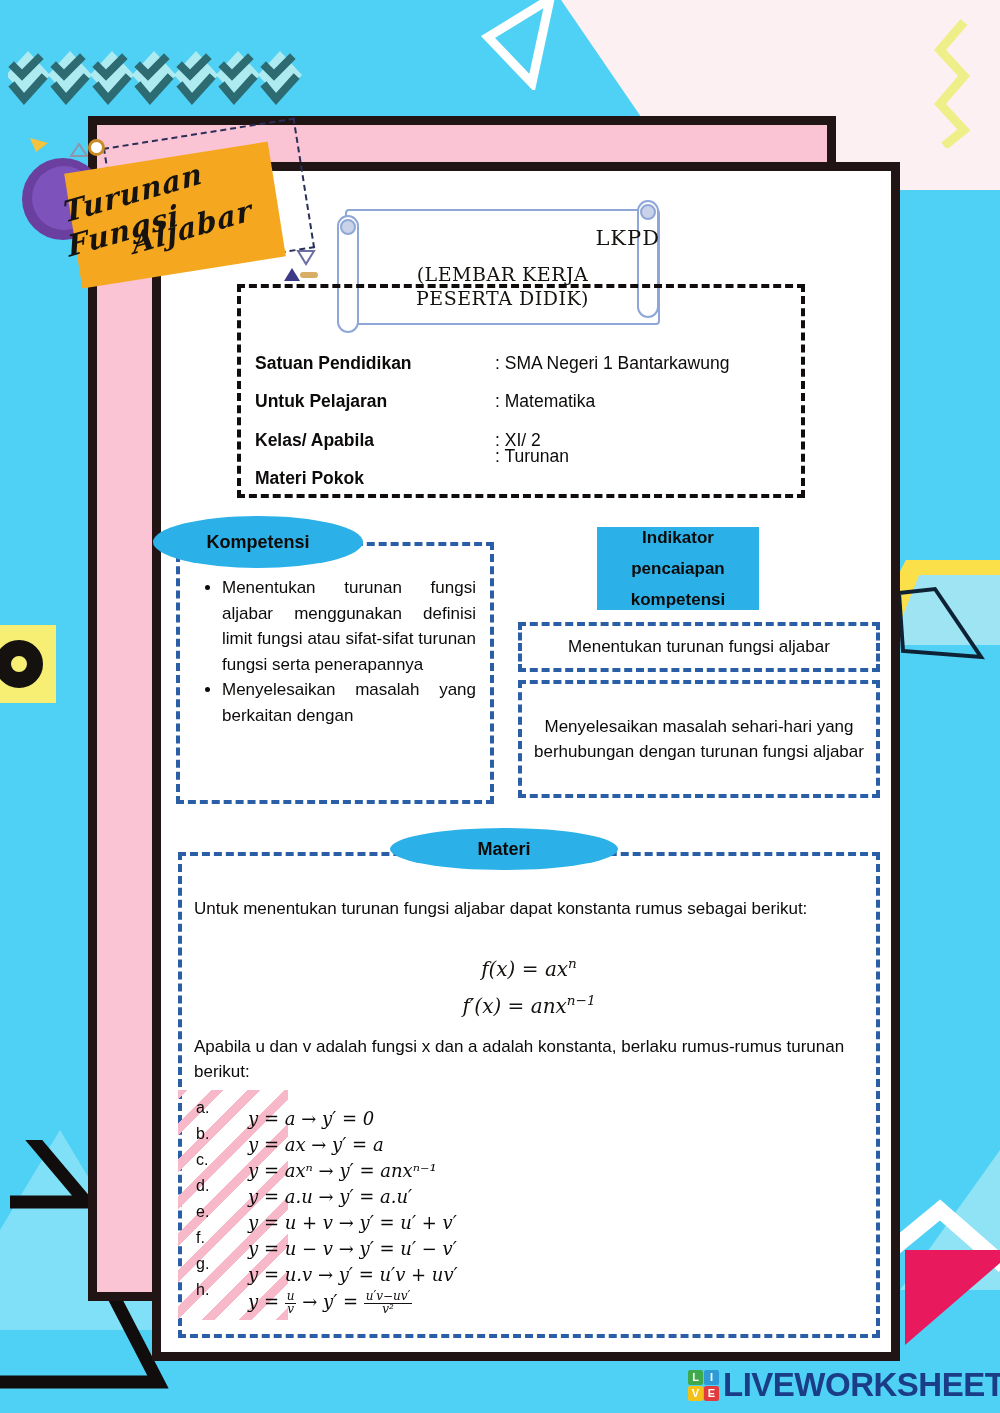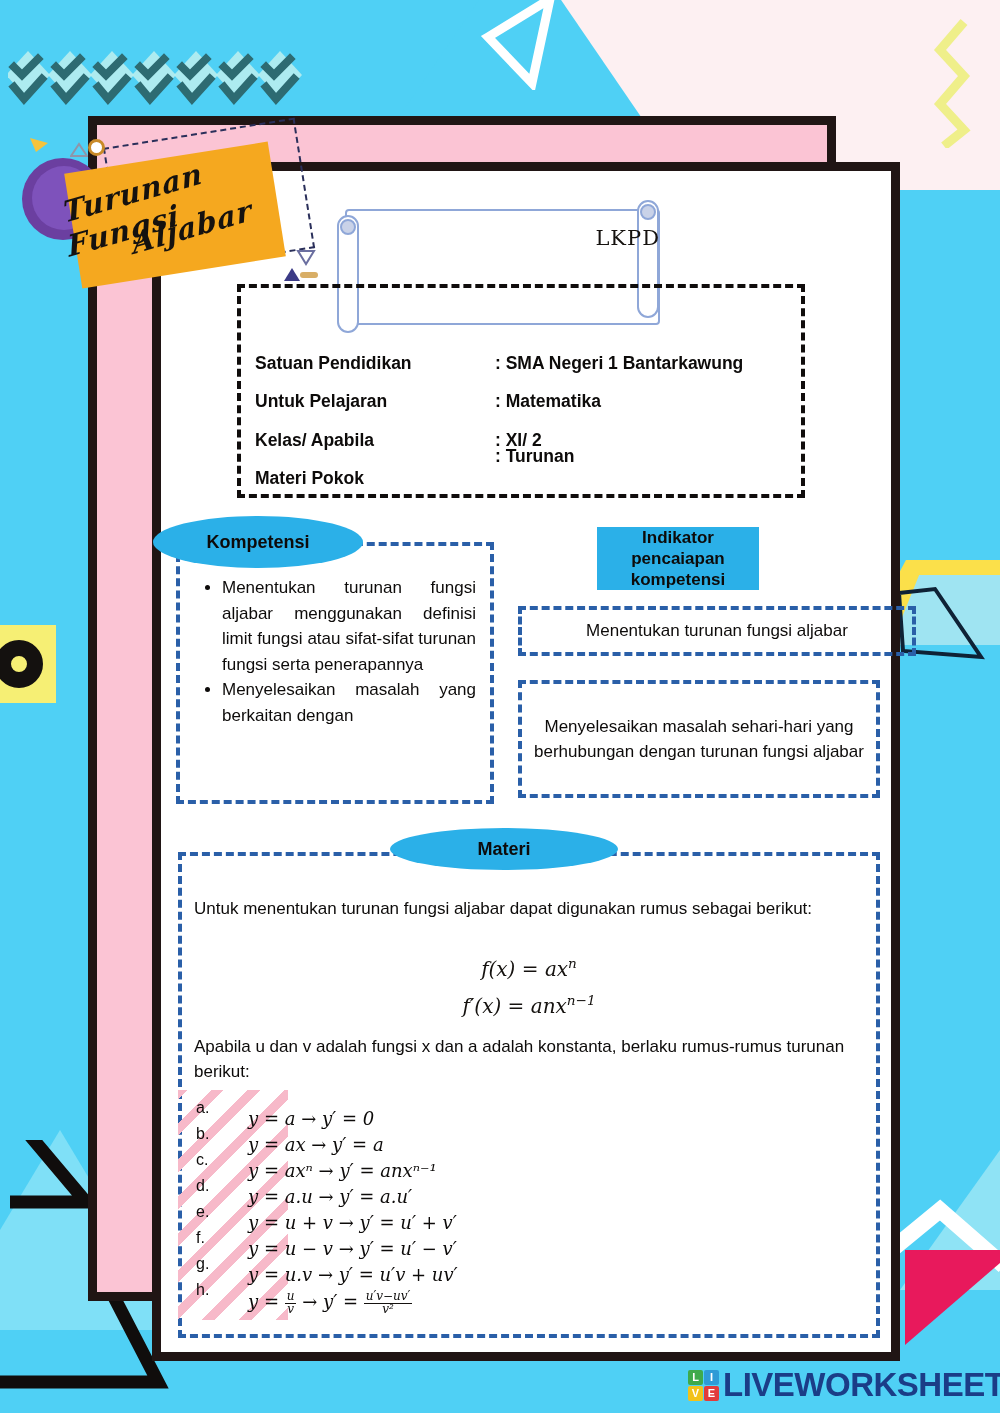--- a/index.html
+++ b/index.html
@@ -61,39 +61,39 @@
   .curl-knob.r{left:640px;top:204px;}
   .scroll-title{position:absolute;left:345px;top:226px;width:315px;text-align:right;
      font-family:"DejaVu Serif",serif;font-size:21px;color:#15120f;letter-spacing:1px;}
   .scroll-sub{position:absolute;left:345px;top:262px;width:315px;text-align:center;
      font-family:"DejaVu Serif",serif;font-size:19px;color:#15120f;line-height:24px;letter-spacing:0.5px;}
 
   
   .info-box{position:absolute;left:237px;top:284px;width:568px;height:214px;
      border:4px dashed #100d0c;box-sizing:border-box;}
   .info-row{position:absolute;left:255px;font-weight:bold;font-size:17.5px;color:#0d0b0a;}
-  .info-val{position:absolute;left:495px;font-weight:bold;font-size:17.5px;color:#0d0b0a;}
+  .info-val{position:absolute;left:495px;font-weight:normal;font-size:17.5px;color:#0d0b0a;}
 
   
   .ellipse{position:absolute;background:#2bb0e8;border-radius:50%;
      display:flex;align-items:center;justify-content:center;
      font-weight:bold;color:#0d0b0a;}
   .komp-ell{left:153px;top:516px;width:210px;height:52px;font-size:18px;}
   .komp-box{position:absolute;left:176px;top:542px;width:318px;height:262px;
      border:4px dashed #2a5fa8;box-sizing:border-box;}
   .komp-list{position:absolute;left:196px;top:575px;width:280px;height:215px;overflow:hidden;
      font-size:17px;line-height:25.5px;color:#0d0b0a;}
   .komp-list ul{margin:0;padding-left:26px;list-style:disc;}
   .komp-list li{text-align:justify;}
 
   
-  .ind-head{position:absolute;left:597px;top:527px;width:162px;height:63px;background:#2bb0e8;
-     display:flex;flex-direction:column;align-items:center;justify-content:flex-start;
+  .ind-head{position:absolute;left:597px;top:527px;width:162px;height:83px;background:#2bb0e8;
+     display:flex;flex-direction:column;align-items:center;justify-content:space-between;
      font-weight:bold;font-size:17px;color:#0d0b0a;line-height:21px;text-align:center;}
-  .ind-box1{position:absolute;left:518px;top:606px;width:398px;height:50px;
+  .ind-box1{position:absolute;left:518px;top:622px;width:362px;height:50px;
      border:4px dashed #2a5fa8;box-sizing:border-box;
      display:flex;align-items:center;justify-content:center;font-size:17px;color:#0d0b0a;}
   .ind-box2{position:absolute;left:518px;top:680px;width:362px;height:118px;
      border:4px dashed #2a5fa8;box-sizing:border-box;
      display:flex;align-items:center;justify-content:center;text-align:center;
      font-size:17px;line-height:25px;color:#0d0b0a;}
 
   
   .materi-box{position:absolute;left:178px;top:852px;width:702px;height:486px;
      border:4px dashed #2a5fa8;box-sizing:border-box;}
@@ -217,20 +217,22 @@
 </svg>
 <div class="deco-smear"></div>
 
 <div class="scroll"></div>
 <div class="scroll-curl left"></div>
 <div class="scroll-curl right"></div>
 <div class="curl-knob l"></div>
 <div class="curl-knob r"></div>
 <div class="scroll-title">LKPD</div>
 <div class="scroll-sub">
+  <div>(LEMBAR KERJA</div>
+  <div>PESERTA DIDIK)</div>
 </div>
 
 <div class="info-box"></div>
 <div class="info-row" style="top:353px">Satuan Pendidikan</div>
 <div class="info-val" style="top:353px">: SMA Negeri 1 Bantarkawung</div>
 <div class="info-row" style="top:391px">Untuk Pelajaran</div>
 <div class="info-val" style="top:391px">: Matematika</div>
 <div class="info-row" style="top:430px">Kelas/ Apabila</div>
 <div class="info-val" style="top:430px">: XI/ 2</div>
 <div class="info-row" style="top:468px">Materi Pokok</div>
@@ -250,21 +252,21 @@
   <span>pencaiapan</span>
   <span>kompetensi</span>
 </div>
 <div class="ind-box1">Menentukan turunan fungsi aljabar</div>
 <div class="ind-box2">Menyelesaikan masalah sehari-hari yang berhubungan dengan turunan fungsi aljabar</div>
 
 <div class="materi-box"></div>
 <div class="stripes"></div>
 <div class="ellipse materi-ell">Materi</div>
 
-<div class="materi-p p1">Untuk menentukan turunan fungsi aljabar dapat digunakan rumus sebagai berikut:</div>
+<div class="materi-p p1">Untuk menentukan turunan fungsi aljabar dapat konstanta rumus sebagai berikut:</div>
 
 <div class="formula f1">
   <span>f(x) = ax</span><sup>n</sup>
 </div>
 <div class="formula f2">
   <span>f′(x) = anx</span><sup>n−1</sup>
 </div>
 
 <div class="materi-p p2">Apabila u dan v adalah fungsi x dan a adalah konstanta, berlaku rumus-rumus turunan berikut:</div>
 

